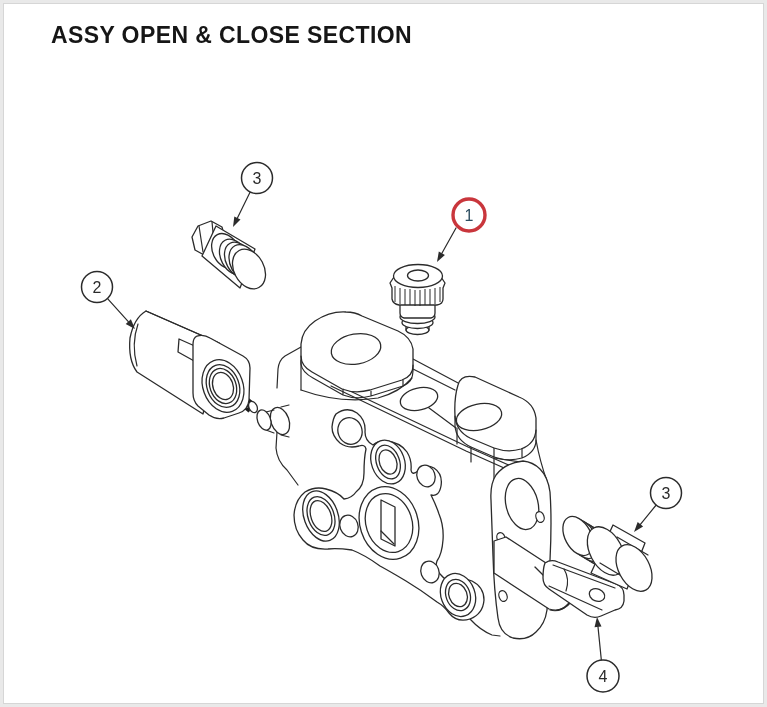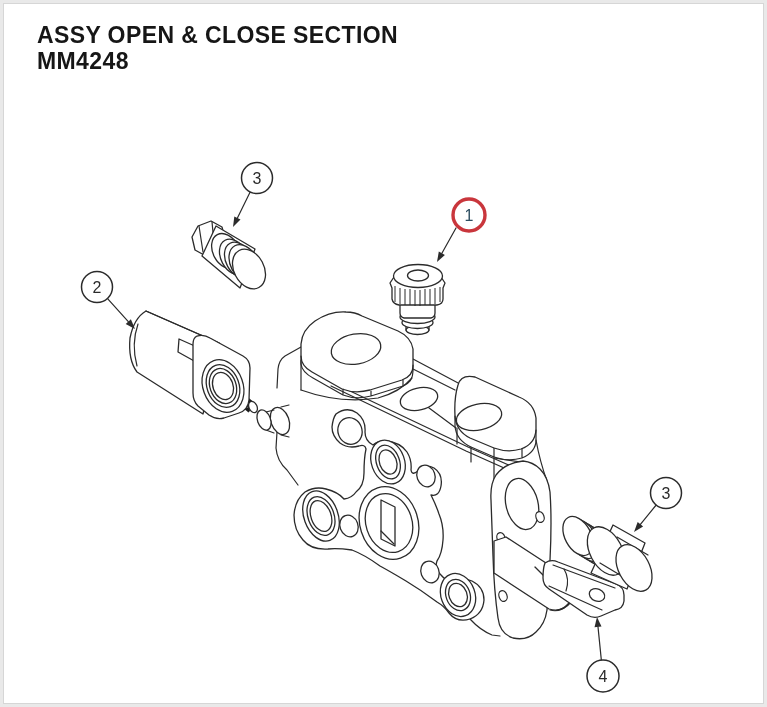--- a/index.html
+++ b/index.html
@@ -1,35 +1,34 @@
 <!DOCTYPE html>
 <html><head>
 <meta charset="utf-8">
 <style>
   html,body{margin:0;padding:0;}
   body{width:767px;height:707px;background:#e9e9e9;font-family:"Liberation Sans",sans-serif;overflow:hidden;}
   .page{position:absolute;left:3px;top:3px;width:759px;height:699px;background:#ffffff;border:1px solid #d6d6d6;}
-  .title-block{position:absolute;left:33px;top:18px;color:#161616;}
+  .title-block{position:absolute;left:47px;top:18px;color:#161616;}
   .title-line{font-weight:bold;font-size:23px;letter-spacing:.4px;line-height:26px;}
   svg{position:absolute;left:0;top:0;}
   .f{fill:#ffffff;stroke:#2b2b2b;stroke-width:1.3;stroke-linejoin:round;}
   .l{fill:none;stroke:#2b2b2b;stroke-width:1.2;stroke-linejoin:round;stroke-linecap:round;}
   .thin{fill:none;stroke:#2b2b2b;stroke-width:1;}
   .k{fill:#1c1c1c;stroke:#1c1c1c;stroke-width:.5;}
   .hatch{stroke:#888;stroke-width:.8;fill:none;}
   .callout-num{font-size:16px;font-weight:400;}
   .arrowhead{fill:#2b2b2b;stroke:none;}
 </style>
 </head>
 <body>
 
 <div class="page">
   <div class="title-block">
     <div class="title-line">ASSY OPEN &amp; CLOSE SECTION</div>
-    <div class="title-line">MM4248</div>
   </div>
 </div>
 
 <svg width="767" height="707" viewBox="0 0 767 707">
 
   <g>
     <path class="f" d="M192,237 L198,226 L211,221 L222,227 L225,239 L219,251 L206,256 L195,250 Z"></path>
     <path class="l" d="M199,226 L203,252 M212,222 L215,253"></path>
     <polygon class="f" points="216,226 255,249 240,288 202,256"></polygon>
     <ellipse class="f" cx="226" cy="251" rx="13" ry="18.5" transform="rotate(-28 226 251)"></ellipse>

